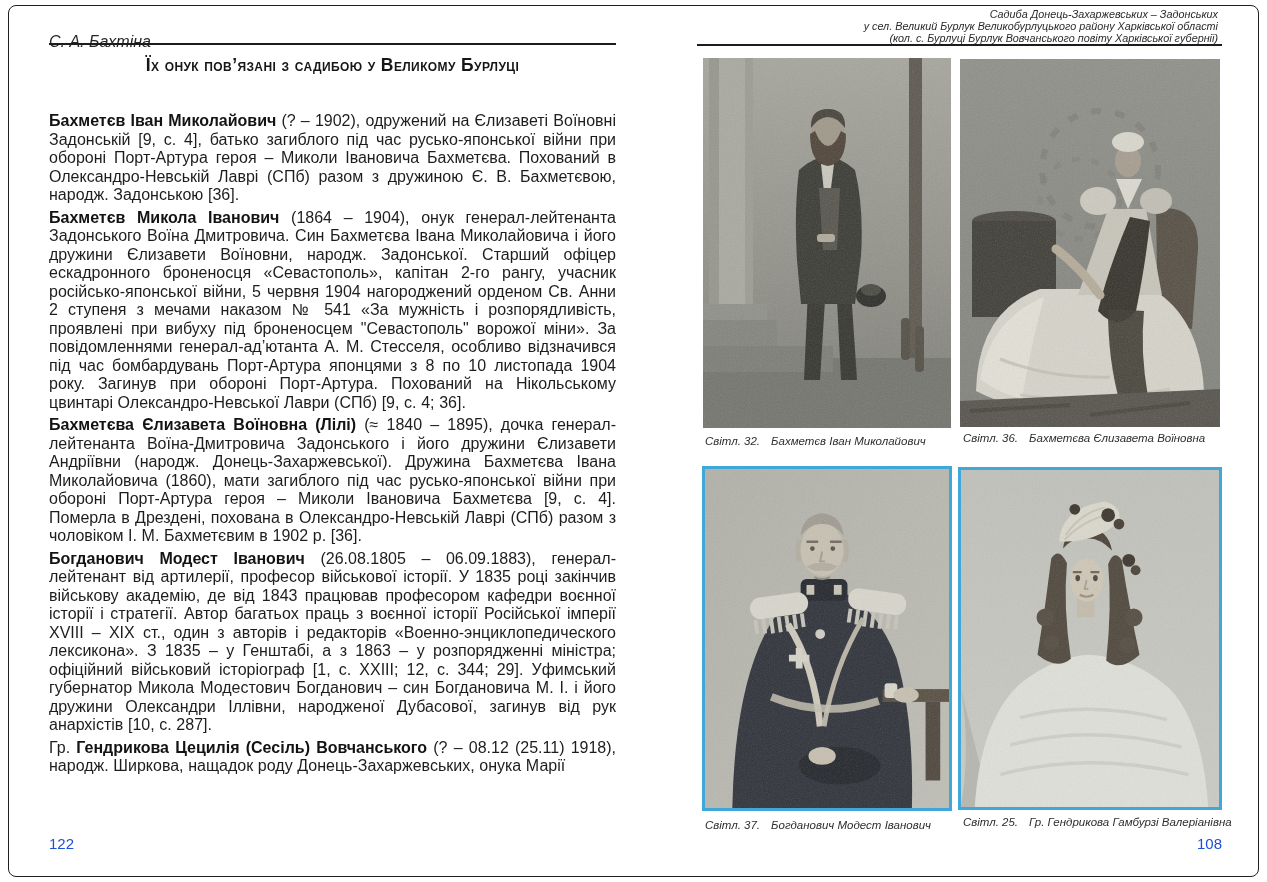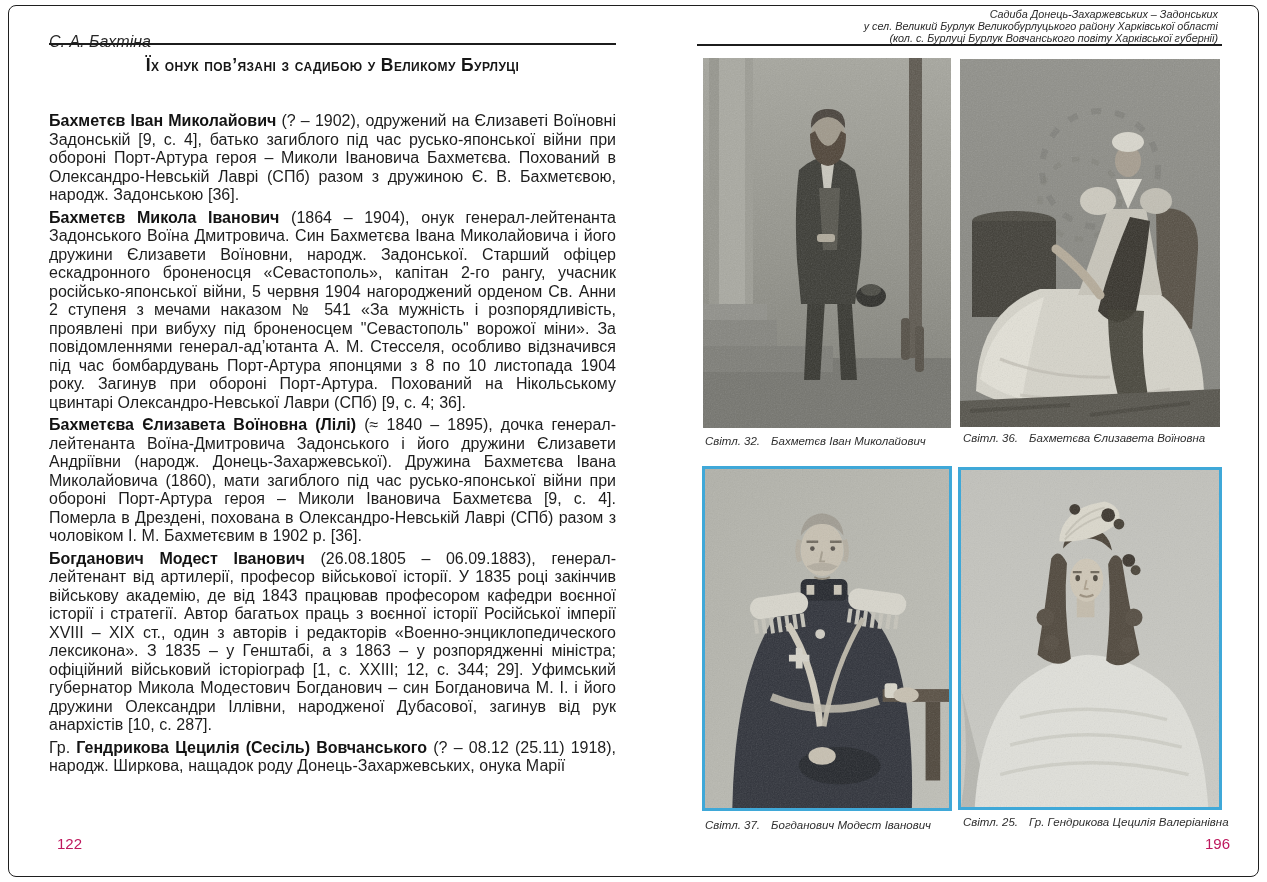--- a/index.html
+++ b/index.html
@@ -12,21 +12,21 @@
                font-size:16px;font-style:italic;color:#262626;margin-top:8px;}
   .rule-left{position:absolute;left:49px;top:43px;width:567px;height:2px;background:#1c1c1c;}
   .heading{position:absolute;left:49px;top:55px;width:567px;text-align:center;
            font-size:17.5px;font-weight:bold;font-variant:small-caps;
            letter-spacing:.4px;color:#161616;}
   .bodytext{position:absolute;left:49px;top:112px;width:567px;
             font-size:16px;line-height:18.5px;text-align:justify;
             hyphens:auto;-webkit-hyphens:auto;word-spacing:.2px;}
   .bodytext p{margin:0 0 4px 0;}
   .bodytext b{font-weight:bold;color:#131313;}
-  .pagenum{position:absolute;font-size:15px;color:#be185d;margin-left:8px;}
+  .pagenum{position:absolute;font-size:15px;color:#1d4ed8;}
   .pn-left{left:49px;top:835px;}
   .pn-right{left:1000px;top:835px;width:222px;text-align:right;}
   
   .rh-right{position:absolute;left:647px;top:9px;width:571px;text-align:right;
             font-size:10.8px;line-height:11.8px;font-style:italic;color:#2a2a2a;}
   .rule-right{position:absolute;left:697px;top:44px;width:525px;height:2px;background:#1c1c1c;}
   .photo{position:absolute;overflow:hidden;background:#9a9a94;}
   .photo svg{display:block;width:100%;height:100%;}
   .ph22{left:703px;top:58px;width:248px;height:370px;}
   .ph23{left:960px;top:59px;width:260px;height:368px;}
@@ -237,16 +237,16 @@
     <path d="M128 112 l-2 9 h4" stroke="#ab9f8c" stroke-width="1.8" fill="none"></path>
     <path d="M121 127 q7 4 14 0" stroke="#9a8f7d" stroke-width="2.2" fill="none"></path>
     <rect width="263" height="343" filter="url(#n25)" opacity="0.16"></rect>
   </svg>
 </div>
 
 <div class="caption cp24">
   <span class="cap-label">Світл. 37.</span><span class="cap-name">Богданович Модест Іванович</span>
 </div>
 <div class="caption cp25">
-  <span class="cap-label">Світл. 25.</span><span class="cap-name">Гр. Гендрикова Цецилія Валеріанівна</span>
-</div>
-
-<div class="pagenum pn-right">196</div>
+  <span class="cap-label">Світл. 25.</span><span class="cap-name">Гр. Гендрикова Гамбурзі Валеріанівна</span>
+</div>
+
+<div class="pagenum pn-right">108</div>
 
 </body></html>

